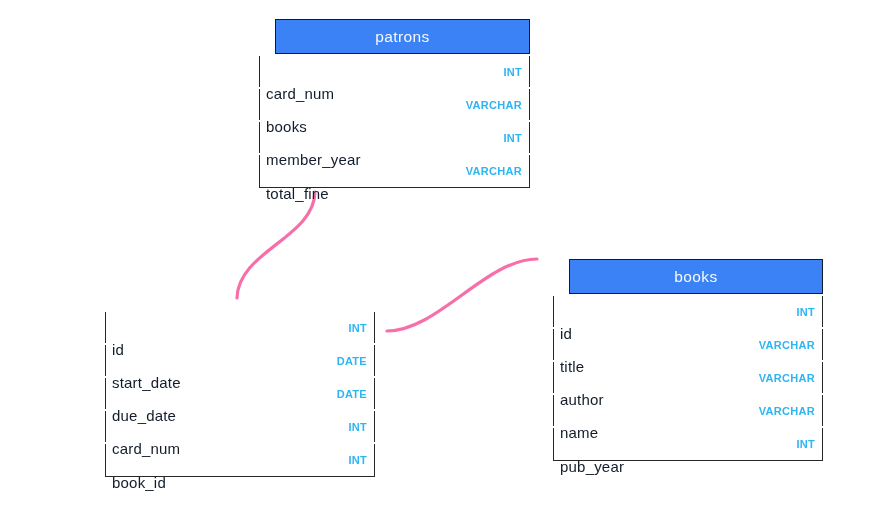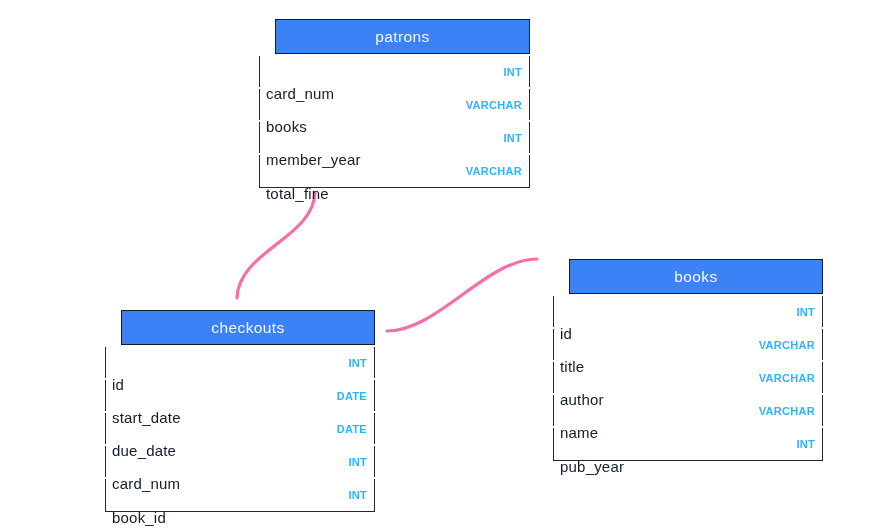--- a/index.html
+++ b/index.html
@@ -108,23 +108,20 @@
       <span class="col-name">member_year</span>
       <span class="col-type">INT</span>
     </div>
     <div class="tbl-row">
       <span class="col-name">total_fine</span>
       <span class="col-type">VARCHAR</span>
     </div>
   </div>
 
   <div class="db-table tbl-checkouts">
-    <div class="tbl-header">
-      <span>checkouts</span>
-    </div>
     <div class="tbl-row">
       <span class="col-name">id</span>
       <span class="col-type">INT</span>
     </div>
     <div class="tbl-row">
       <span class="col-name">start_date</span>
       <span class="col-type">DATE</span>
     </div>
     <div class="tbl-row">
       <span class="col-name">due_date</span>

